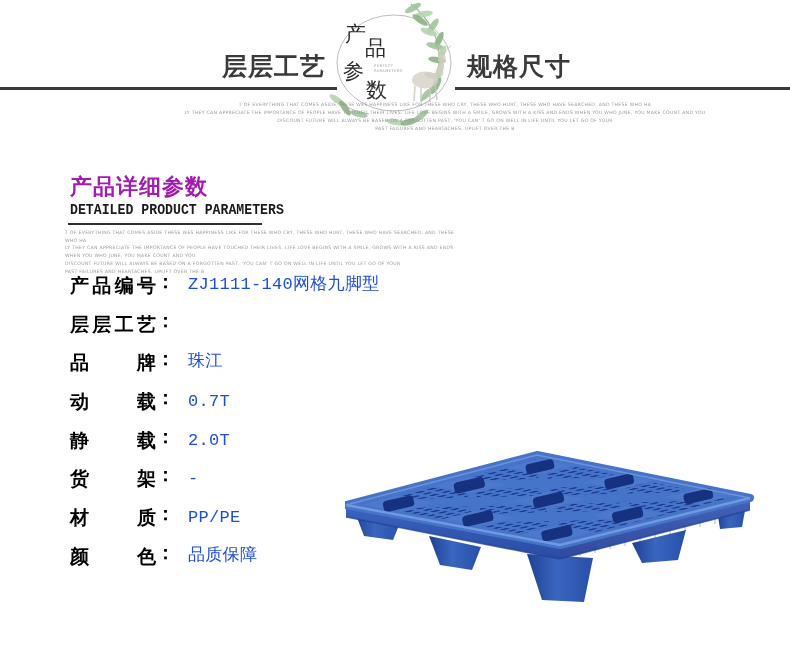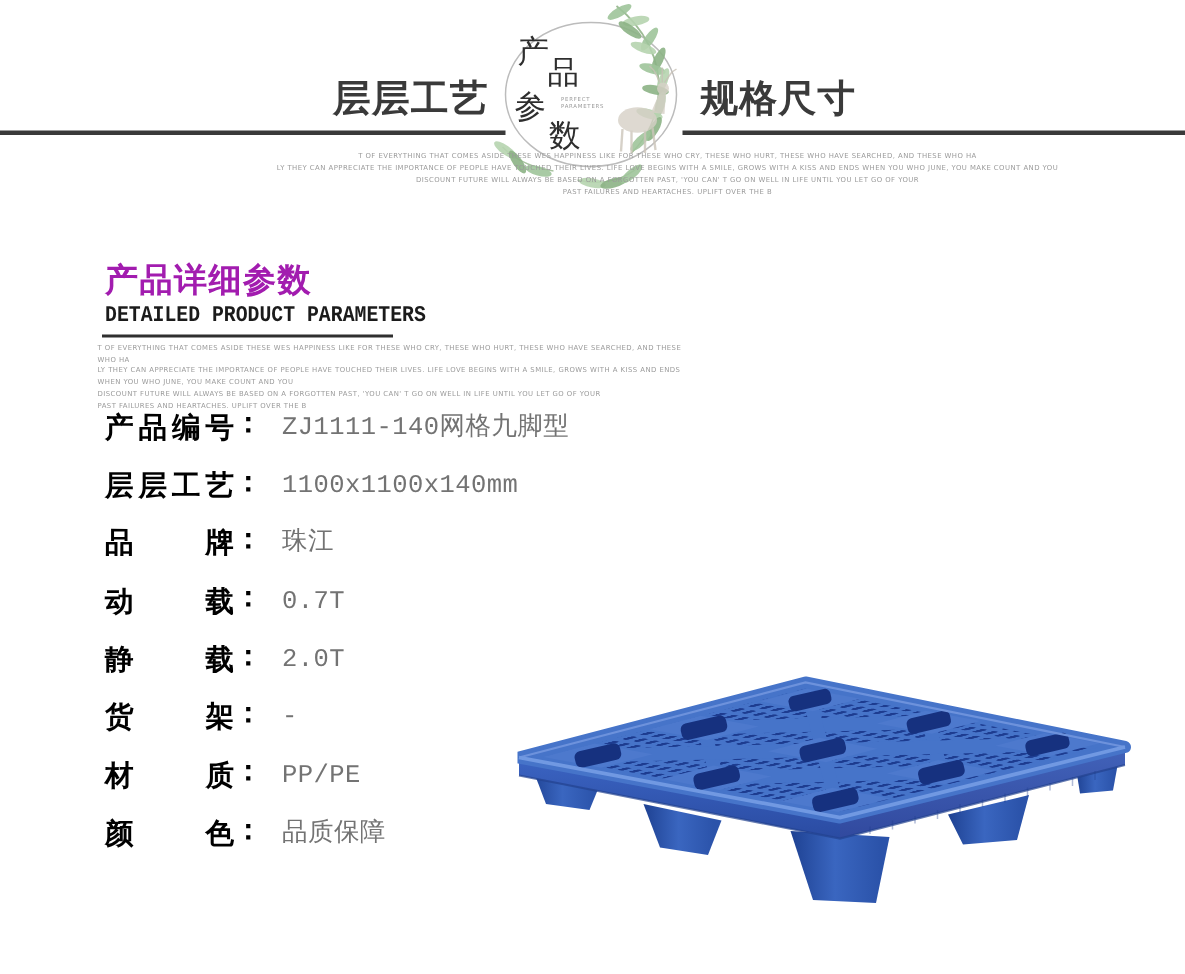--- a/index.html
+++ b/index.html
@@ -30,21 +30,21 @@
                 font-family:"DejaVu Sans",sans-serif;font-size:4.6px;line-height:7.7px;
                 letter-spacing:.3px;color:#9b9b9b;text-align:left;}
 
   
   #param-list{position:absolute;left:70px;top:276px;width:330px;}
   .param-row{display:flex;align-items:flex-end;height:19px;margin-bottom:19.7px;white-space:nowrap;}
   .param-label{display:inline-block;width:86px;font-size:19px;font-weight:600;color:#000;
                text-align:justify;text-align-last:justify;line-height:19px;}
   .param-colon{font-size:19px;font-weight:600;color:#000;}
   .param-value{margin-left:13px;font-family:"Liberation Mono","DejaVu Sans Mono",monospace;
-               font-size:17px;color:#737373;letter-spacing:.3px;}
+               font-size:17px;color:#1d4ed8;letter-spacing:.3px;}
 
   
   #pallet{position:absolute;left:345px;top:448px;width:410px;height:158px;}
 
   svg text{font-family:"Liberation Serif","DejaVu Serif",serif;}
   .emblem-char{font-size:21px;fill:#2e2e2e;}
   .emblem-sub{font-family:"DejaVu Sans",sans-serif;font-size:3.6px;fill:#9a9a9a;letter-spacing:.5px;}
 </style>
 </head>
 <body>
@@ -127,21 +127,20 @@
 
   <div id="param-list">
     <div class="param-row">
       <span class="param-label">产品编号</span>
         <span class="param-colon">：</span>
       <span class="param-value">ZJ1111-140网格九脚型</span>
     </div>
     <div class="param-row">
       <span class="param-label">层层工艺</span>
         <span class="param-colon">：</span>
-      <span class="param-value">1100x1100x140mm</span>
     </div>
     <div class="param-row">
       <span class="param-label">品牌</span>
         <span class="param-colon">：</span>
       <span class="param-value">珠江</span>
     </div>
     <div class="param-row">
       <span class="param-label">动载</span>
         <span class="param-colon">：</span>
       <span class="param-value">0.7T</span>

